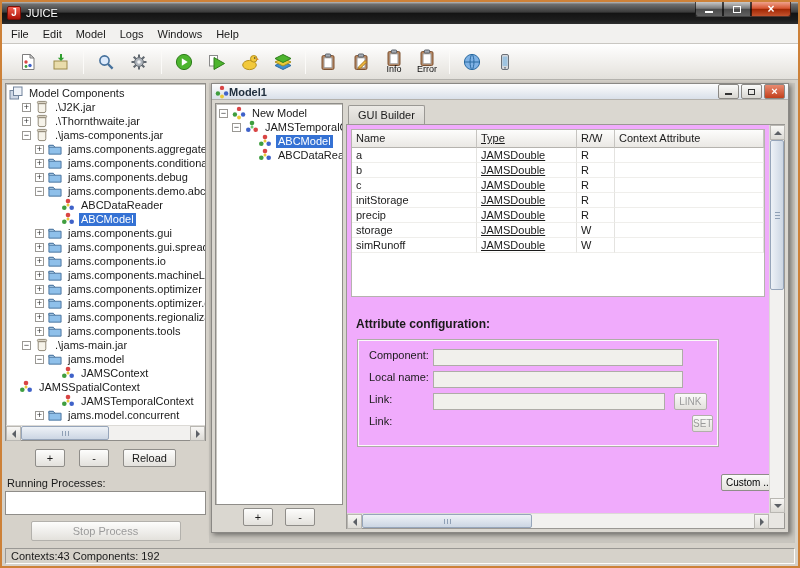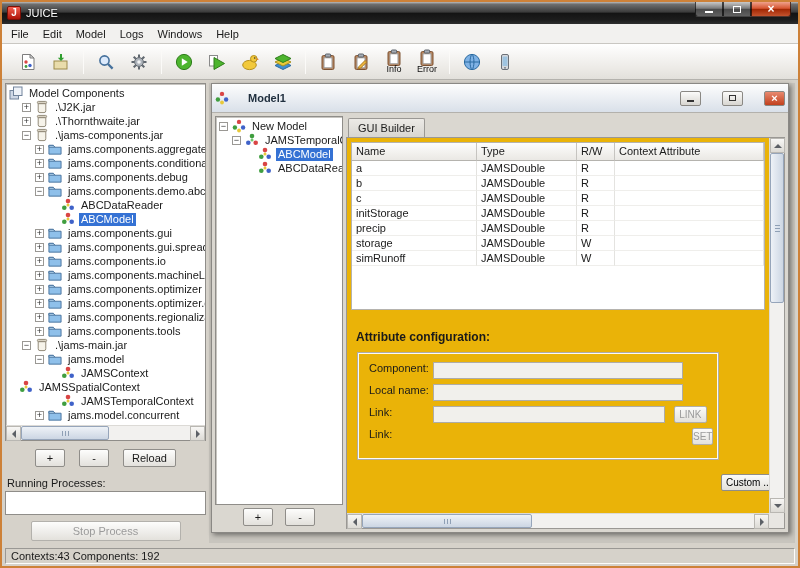--- a/index.html
+++ b/index.html
@@ -83,53 +83,53 @@
   .rp-label{flex:none;margin:6px 2px 2px 2px;}
   .rp-list{flex:none;height:24px;background:#fff;border:1px solid #8f8d89;}
   .stop-row{flex:none;display:flex;justify-content:center;margin:6px 0 2px 0;}
   .stop-btn{width:150px;height:20px;color:#9b9b9b;background:linear-gradient(#fdfdfc,#e3e1dc);
     border:1px solid #b3b1ac;border-radius:2px;font-size:11px;font-family:inherit;}
 
   
   .desktop{flex:1;position:relative;background:#c8c5be;min-width:0;}
   .iframe{position:absolute;left:2px;top:0;right:6px;bottom:10px;display:flex;flex-direction:column;
     border:1px solid #8a8884;background:#dad7d0;box-shadow:2px 2px 5px rgba(0,0,0,.45);}
-  .iframe-titlebar{height:29px;flex:none;display:flex;align-items:center;gap:19px;padding:0 3px;
+  .iframe-titlebar{height:16px;flex:none;display:flex;align-items:center;gap:0;padding:0 3px;
     background:linear-gradient(#fdfdfd,#d9e0e9);border-bottom:1px solid #b3b1ac;}
   .iframe-title{font-weight:bold;color:#21303f;}
   .iframe-titlebar .icon{width:14px;height:14px;}
   .frame-btn{width:21px;height:15px;border:1px solid #8a8884;border-radius:2px;margin-left:2px;
     background:linear-gradient(#fbfbfa,#d8d6d1);display:flex;align-items:center;justify-content:center;}
   .frame-btn.close{background:linear-gradient(#e88a70,#c2401d);}
   .fg-min{width:7px;height:2px;background:#333;margin-top:5px;}
   .fg-max{width:7px;height:6px;border:1px solid #333;}
   .fg-close{color:#fff;font-size:11px;font-weight:bold;line-height:1;}
 
   .iframe-body{flex:1;display:flex;min-height:0;padding:3px;gap:3px;}
   .mtree-col{width:128px;flex:none;display:flex;flex-direction:column;min-height:0;}
   .mtree-box{flex:1;background:#fff;border:1px solid #8f8d89;box-shadow:inset 1px 1px 0 #c7c5c0;overflow:hidden;padding:2px 0;}
   .mtree-buttons{flex:none;height:24px;display:flex;align-items:center;justify-content:center;gap:12px;}
 
   .config-col{flex:1;display:flex;flex-direction:column;min-width:0;}
   .tab-strip{height:21px;flex:none;display:flex;align-items:flex-end;padding-left:2px;position:relative;z-index:2;}
   .tab{padding:3px 9px 3px 9px;border:1px solid #9a9894;border-bottom:none;border-radius:2px 2px 0 0;
     background:linear-gradient(#eceae6,#d8d6d1);margin-right:1px;cursor:default;}
   .tab.active{background:#f1f0ec;padding-bottom:4px;margin-bottom:-1px;}
-  .tab-content{flex:1;position:relative;border:1px solid #9a9894;background:#eab308;min-height:0;}
+  .tab-content{flex:1;position:relative;border:1px solid #9a9894;background:#f0abfc;min-height:0;}
   .config-viewport{position:absolute;left:0;top:0;right:15px;bottom:15px;overflow:hidden;padding:4px;}
 
   
   .ctable{height:168px;border:1px solid #b5b3ae;background:#fff;overflow:hidden;display:flex;flex-direction:column;}
   .thead{display:flex;flex:none;}
   .th{height:18px;padding:2px 4px;border-right:1px solid #c6c4c0;border-bottom:1px solid #b5b3ae;
     background:linear-gradient(#fdfdfc,#eae8e4);overflow:hidden;white-space:nowrap;}
   .tr{display:flex;flex:none;}
   .td{height:15px;padding:1px 4px;border-right:1px solid #e4e3e0;border-bottom:1px solid #efeeeb;
     overflow:hidden;white-space:nowrap;}
-  .col0{width:125px;flex:none;} .col1{width:100px;flex:none;} .col2{width:38px;flex:none;} .col3{flex:1;min-width:0;}
+  .col0{width:125px;flex:none;} .col1{width:100px;flex:none;text-decoration:underline;} .col2{width:38px;flex:none;} .col3{flex:1;min-width:0;}
 
   .attr-heading{font-size:12px;font-weight:bold;margin:20px 0 8px 5px;}
   .etched{margin:0 46px 0 6px;border:1px solid #aeaca7;}
   .etched-inner{border:1px solid #fbfaf8;padding:8px 10px;}
   .form-row{display:flex;align-items:flex-start;height:22px;}
   .form-label{width:64px;flex:none;}
   .form-field{width:250px;height:17px;border:1px solid #aeaca7;background:#f1f0ec;font-family:inherit;font-size:11px;padding:0 3px;}
   .form-spacer{width:250px;flex:none;}
   .mini-btn{margin-left:9px;width:36px;height:17px;font-size:10px;font-family:inherit;color:#9b9b9b;
     background:linear-gradient(#fbfbfa,#e3e1dc);border:1px solid #b1afa9;border-radius:2px;}

